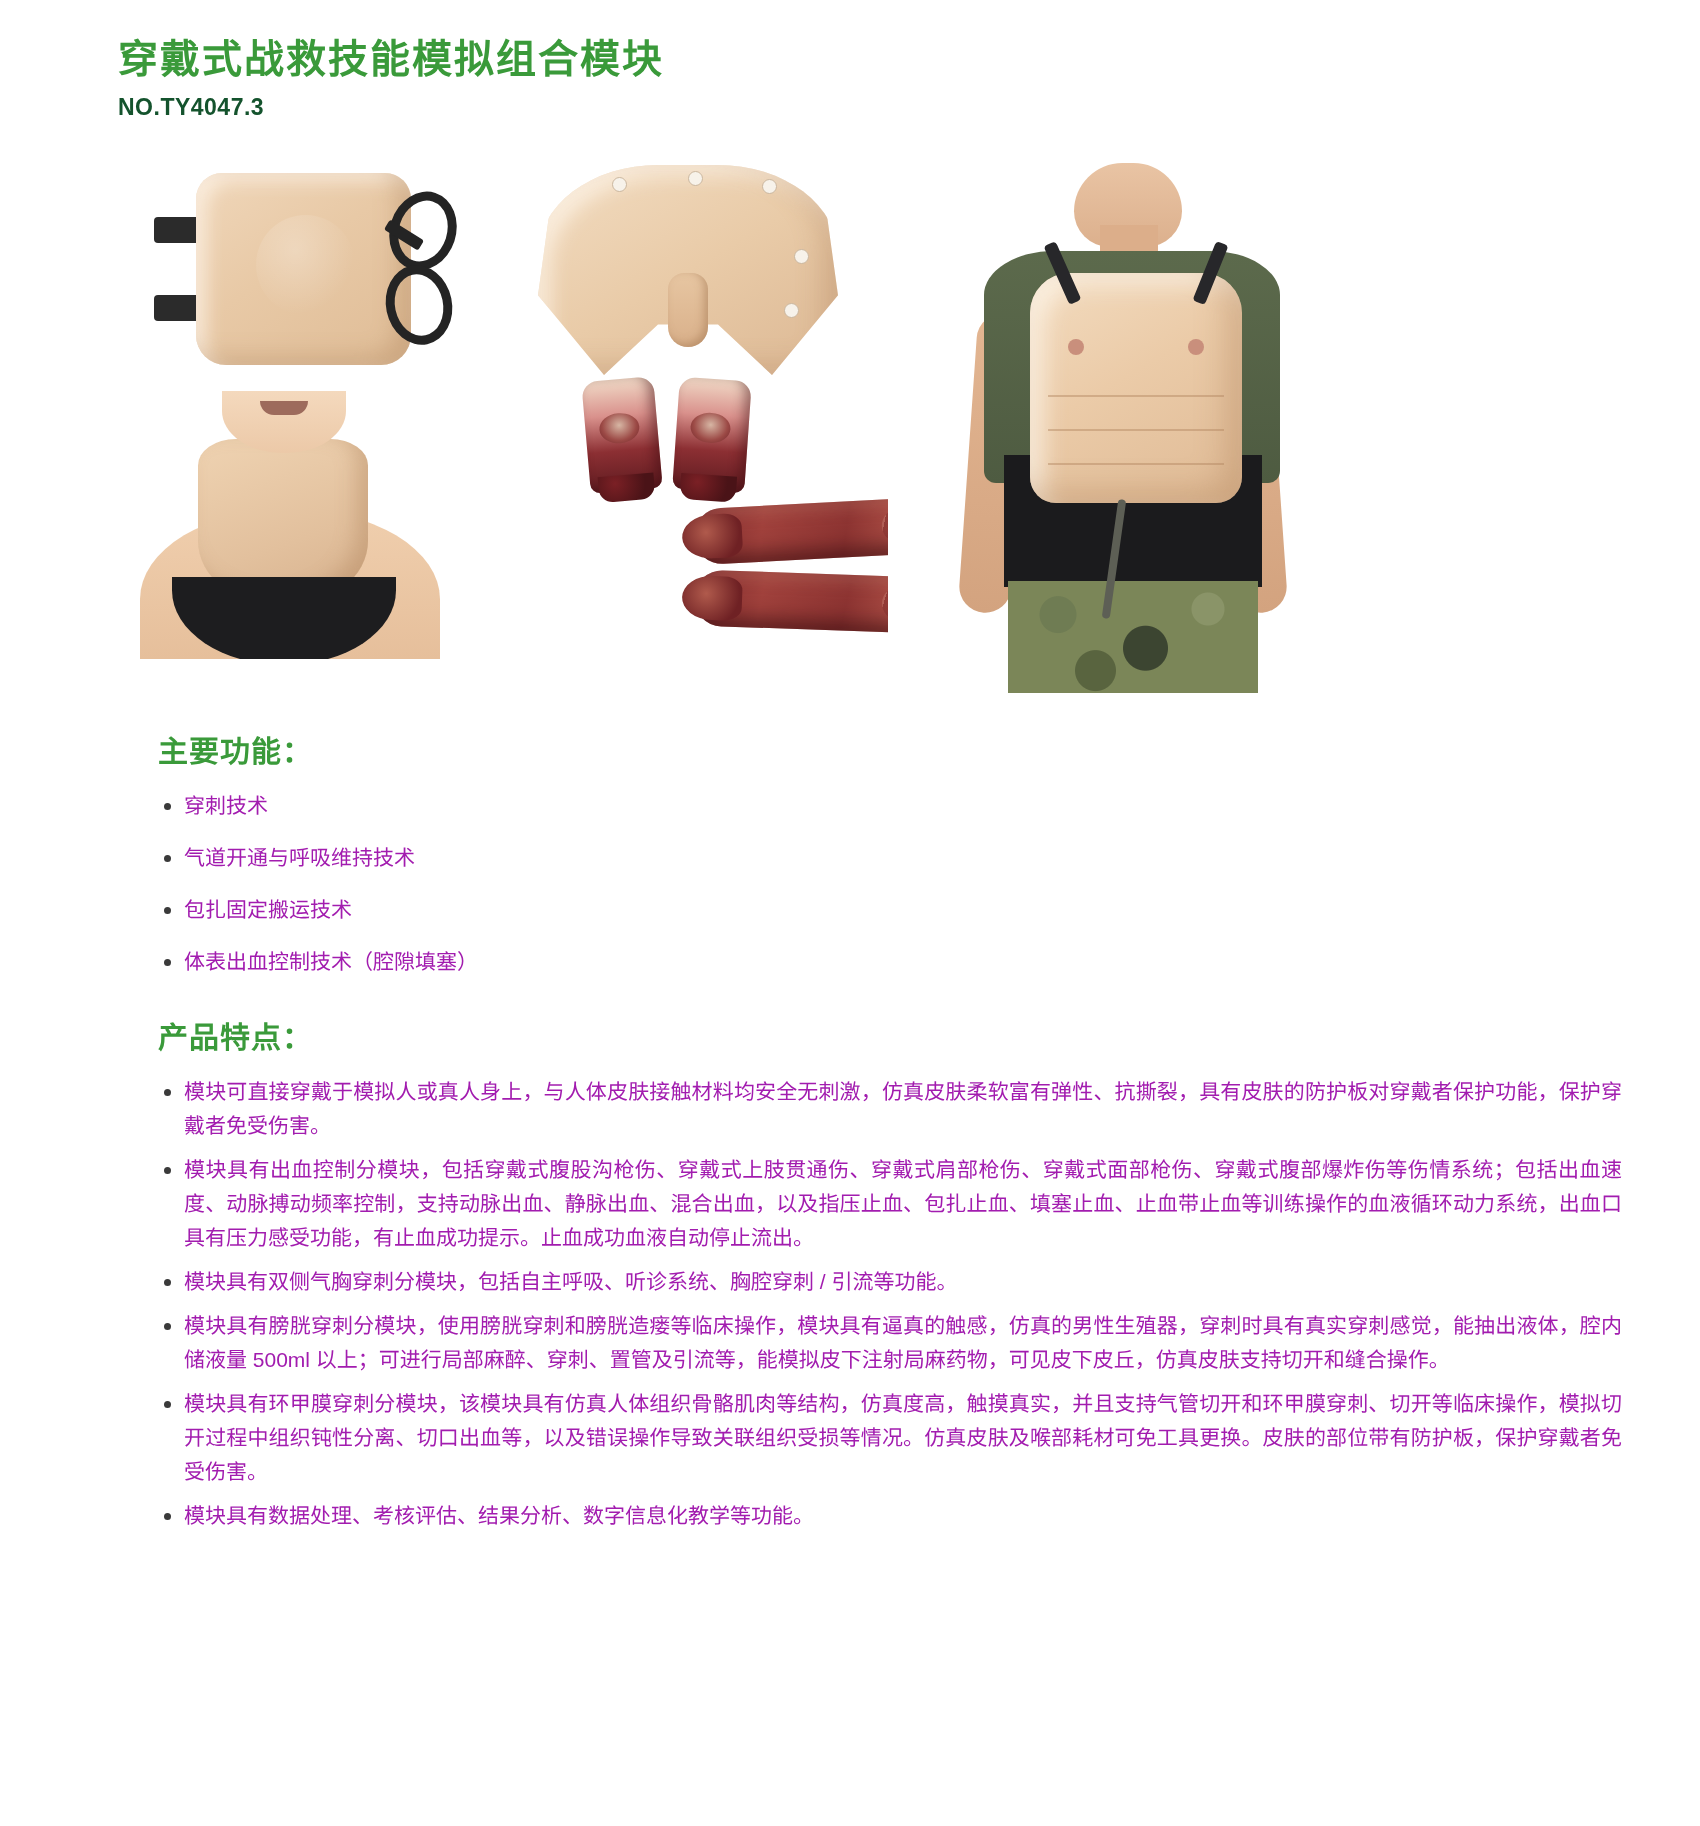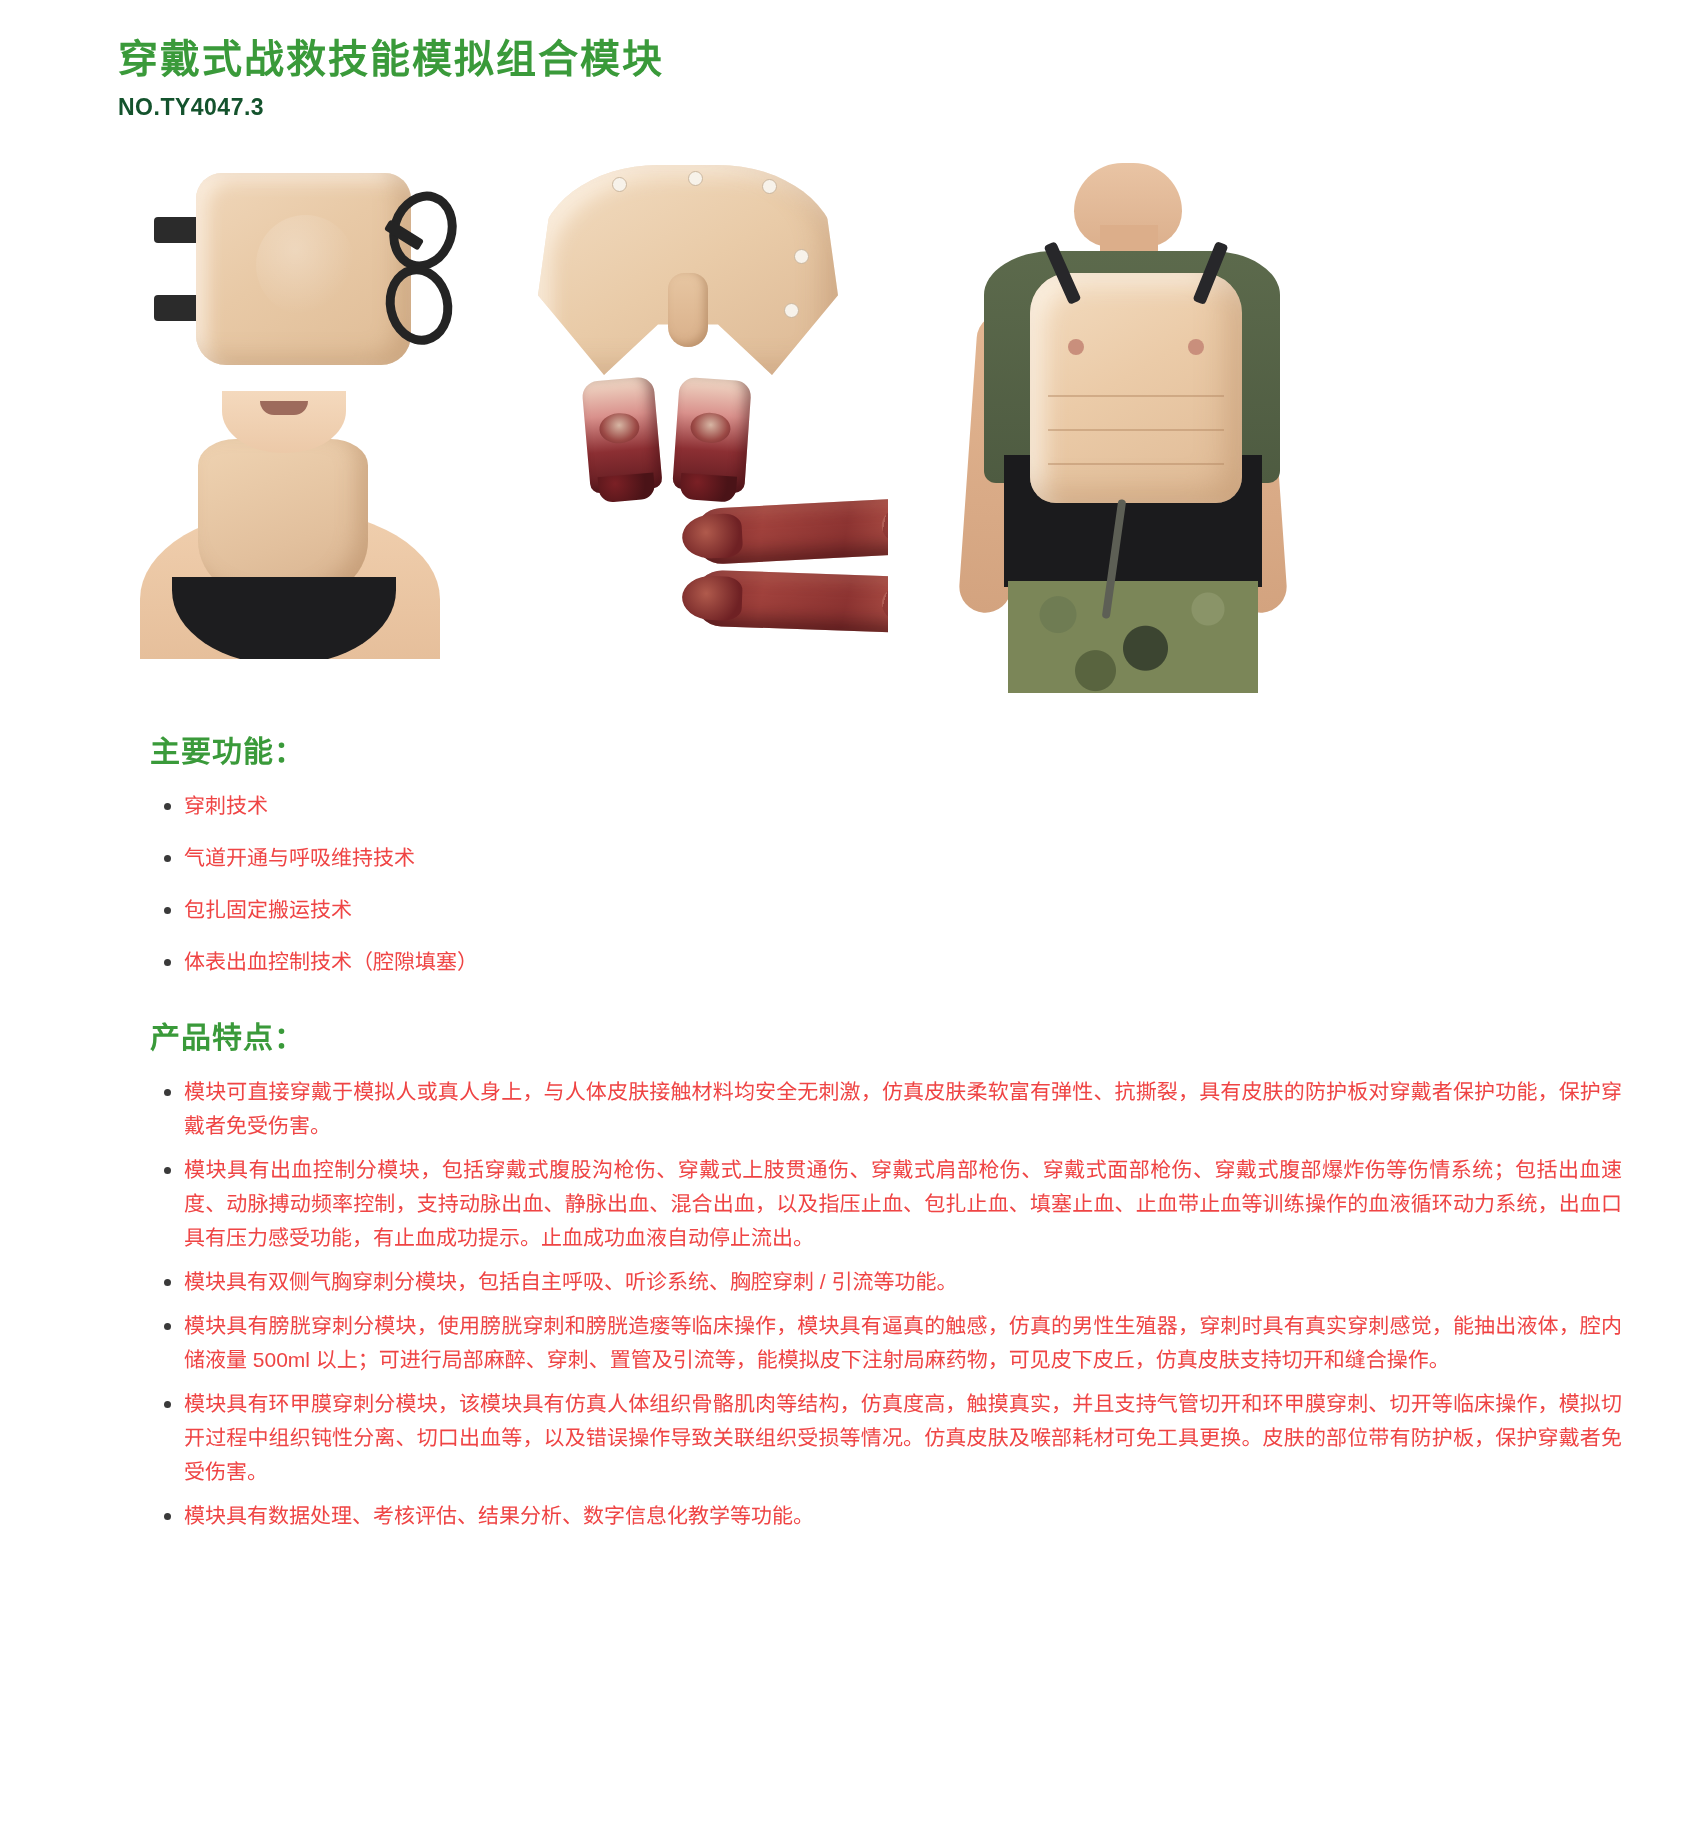--- a/index.html
+++ b/index.html
@@ -412,35 +412,35 @@
     border-radius: 4px;
     transform: rotate(8deg);
   }
 
   
   .section { margin-top: 10px; }
   .section-heading {
     font-size: 30px;
     font-weight: bold;
     color: #3a9a3a;
-    margin: 34px 0 18px 32px;
+    margin: 34px 0 18px 40px;
     letter-spacing: 1px;
   }
   ul.bullets {
     list-style: none;
     margin: 0;
     padding: 0 0 0 44px;
   }
   ul.bullets li {
     position: relative;
     padding-left: 22px;
     margin-bottom: 14px;
     font-size: 21px;
     line-height: 1.62;
-    color: #ef4444;
+    color: #a21caf;
     text-align: justify;
   }
   ul.bullets li:before {
     content: "";
     position: absolute;
     left: 2px;
     top: 14px;
     width: 7px;
     height: 7px;
     background: #3a3a3a;

